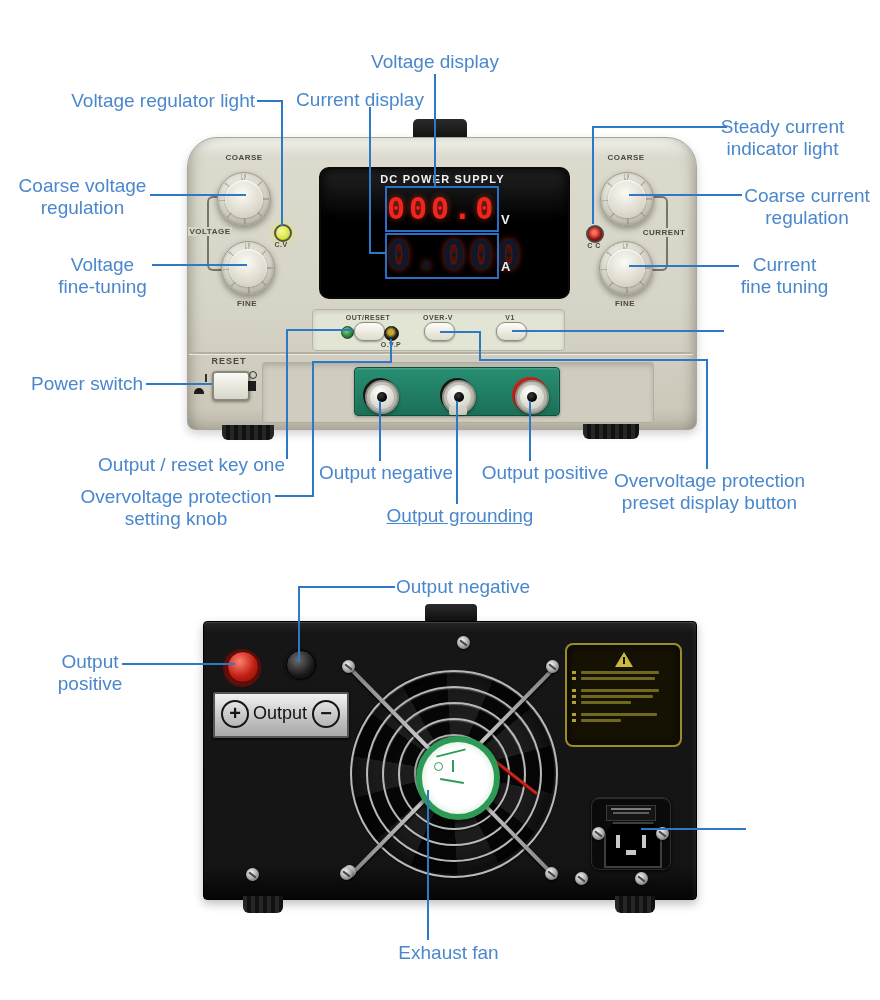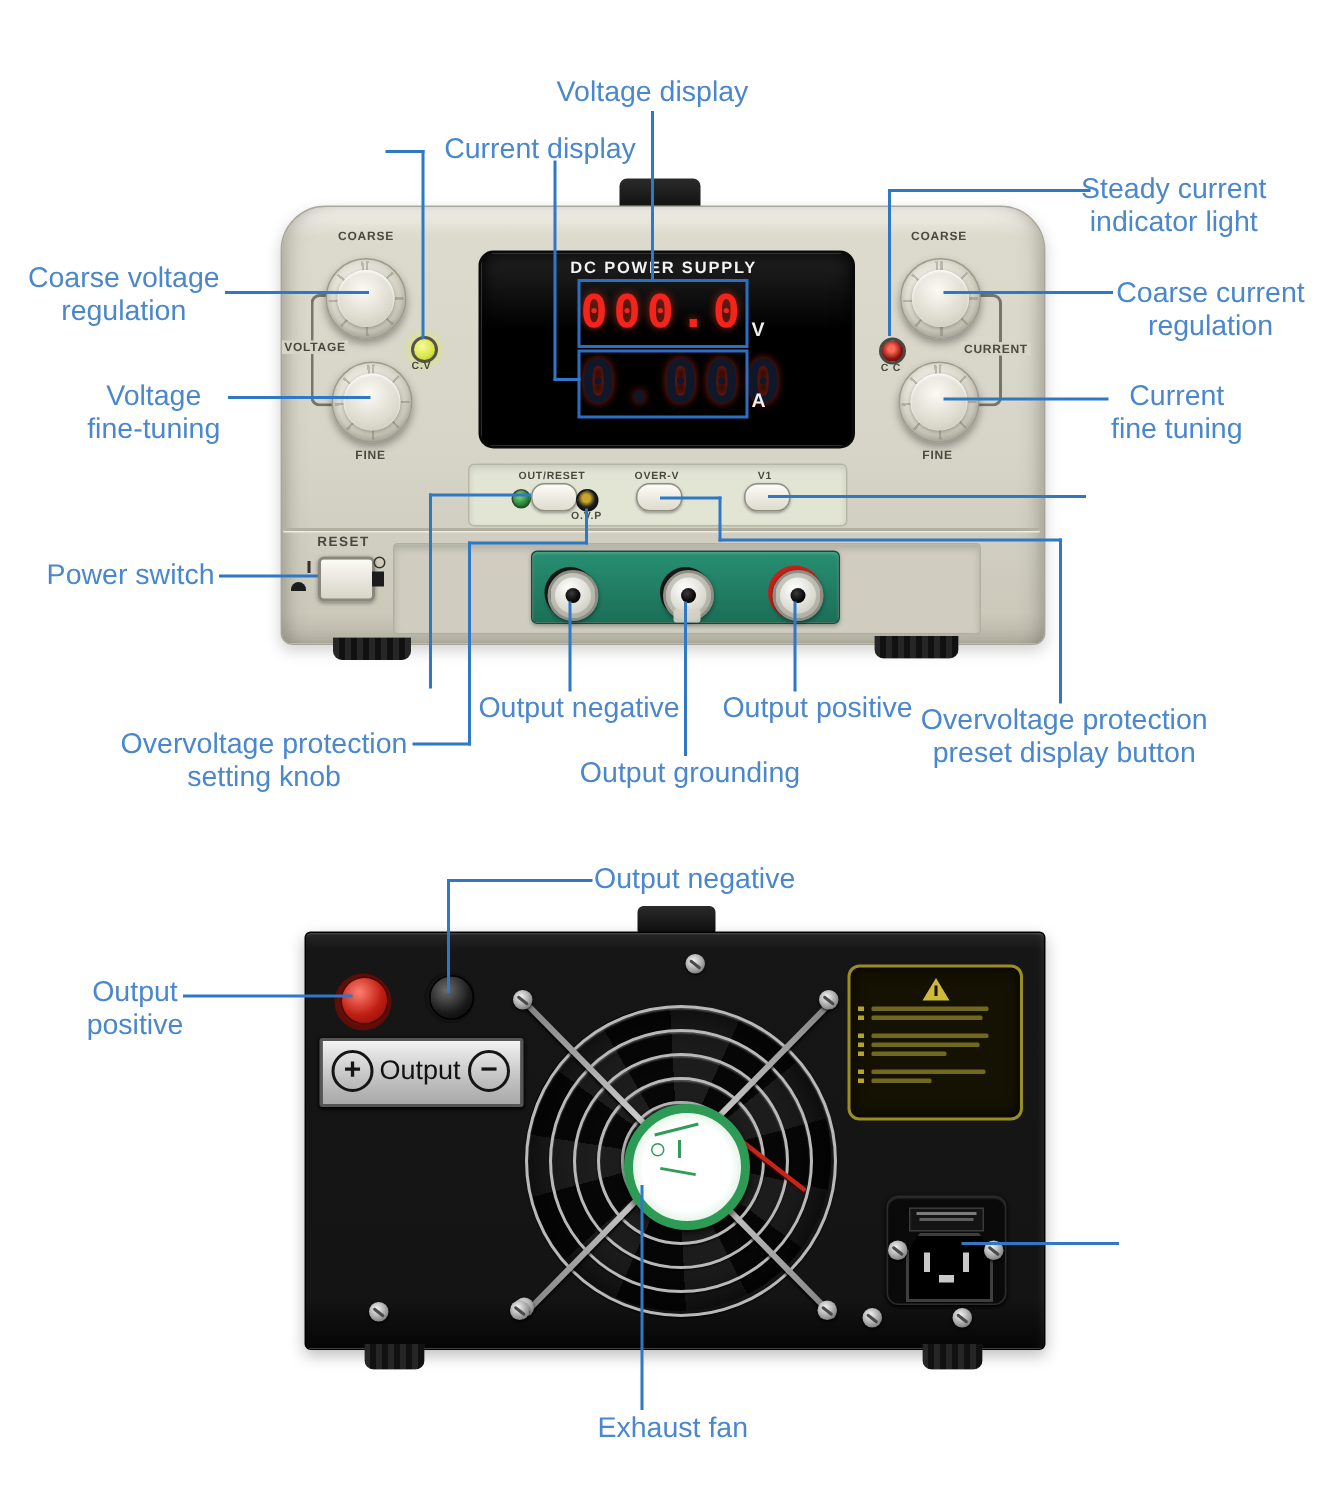--- a/index.html
+++ b/index.html
@@ -235,36 +235,38 @@
   <div class="cl" style="left:529px;top:401px;width:2px;height:60px;"></div>
 
   <div class="cl" style="left:299px;top:586px;width:96px;height:2px;"></div>
   <div class="cl" style="left:298px;top:586px;width:2px;height:76px;"></div>
   <div class="cl" style="left:122px;top:663px;width:113px;height:2px;"></div>
   <div class="cl" style="left:641px;top:828px;width:105px;height:2px;"></div>
   <div class="cl" style="left:427px;top:790px;width:2px;height:150px;"></div>
 
   <div class="co tc" style="left:360px;top:51px;width:150px;">Voltage display</div>
   <div class="co tc" style="left:290px;top:89px;width:140px;">Current display</div>
+  <div class="co tr" style="left:60px;top:90px;width:195px;">Voltage regulator light</div>
   <div class="co tc" style="left:700px;top:116px;width:165px;">Steady current
 indicator light</div>
   <div class="co tc" style="left:15px;top:175px;width:135px;">Coarse voltage
 regulation</div>
   <div class="co tc" style="left:742px;top:185px;width:130px;">Coarse current
 regulation</div>
   <div class="co tc" style="left:50px;top:254px;width:105px;">Voltage
 fine-tuning</div>
   <div class="co tc" style="left:732px;top:254px;width:105px;">Current
 fine tuning</div>
   <div class="co tr" style="left:28px;top:373px;width:115px;">Power switch</div>
+  <div class="co tr" style="left:48px;top:454px;width:237px;">Output / reset key one</div>
   <div class="co tc" style="left:78px;top:486px;width:196px;">Overvoltage protection
 setting knob</div>
   <div class="co tc" style="left:318px;top:462px;width:136px;">Output negative</div>
   <div class="co tc" style="left:476px;top:462px;width:138px;">Output positive</div>
-  <div class="co tc" style="left:386px;top:505px;width:148px;">Output grounding</div>
+  <div class="co tc" style="left:386px;top:505px;width:148px;text-decoration:underline;">Output grounding</div>
   <div class="co tc" style="left:612px;top:470px;width:195px;">Overvoltage protection
 preset display button</div>
 
   <div class="co tl" style="left:396px;top:576px;width:140px;">Output negative</div>
   <div class="co tc" style="left:45px;top:651px;width:90px;">Output
 positive</div>
   <div class="co tc" style="left:380px;top:942px;width:105px;margin-left:16px;">Exhaust fan</div>
 
 </div>
 

